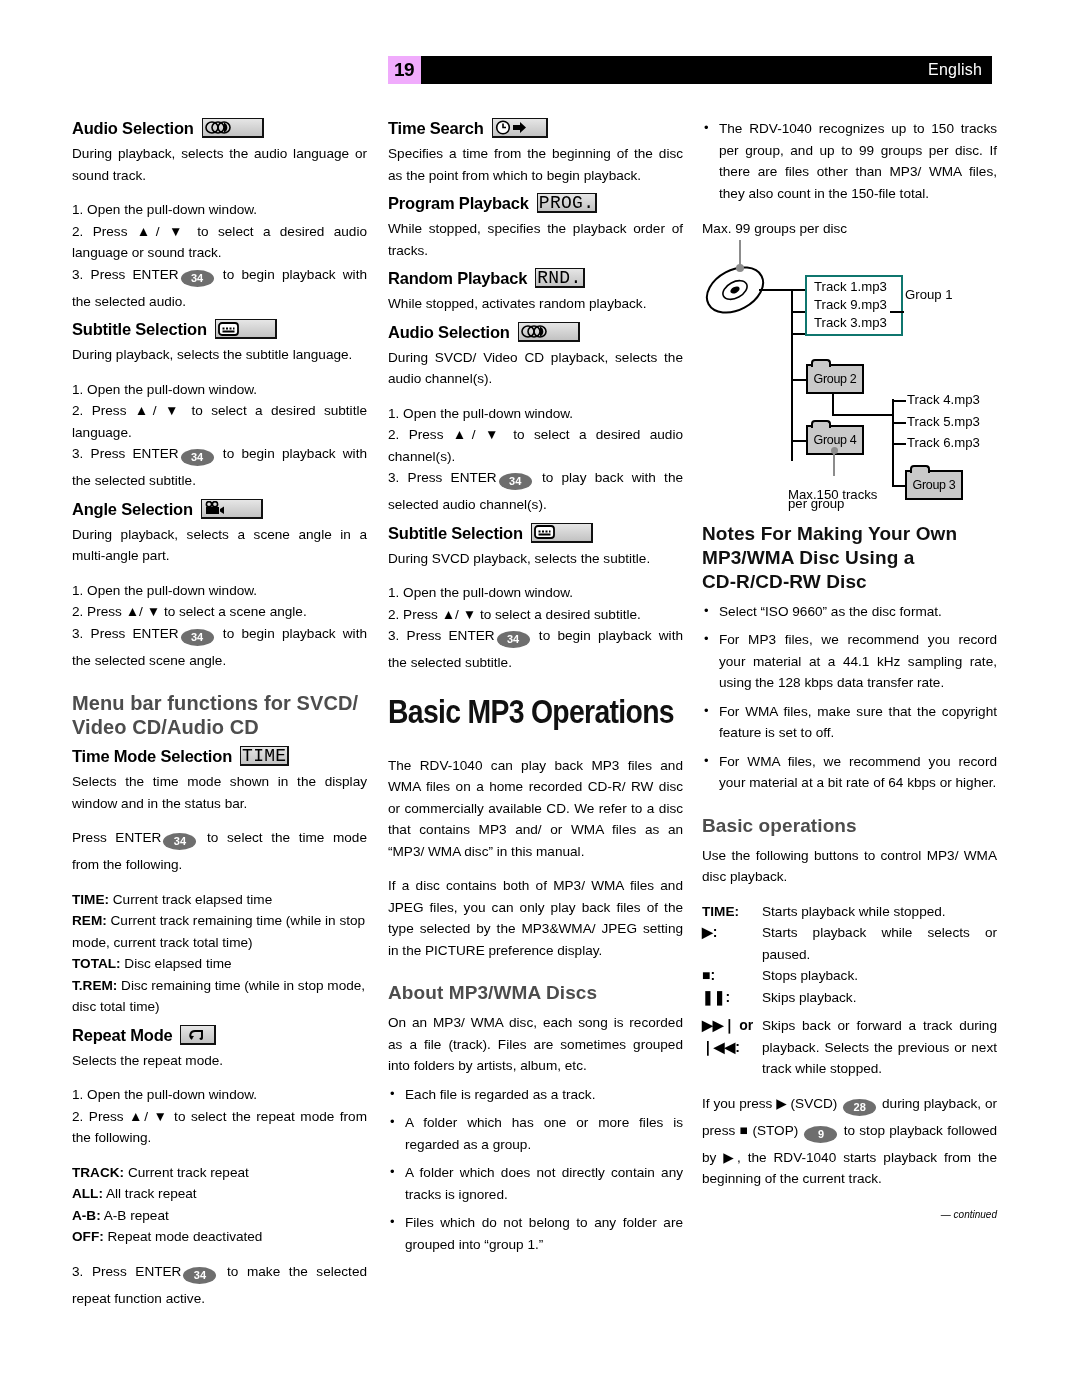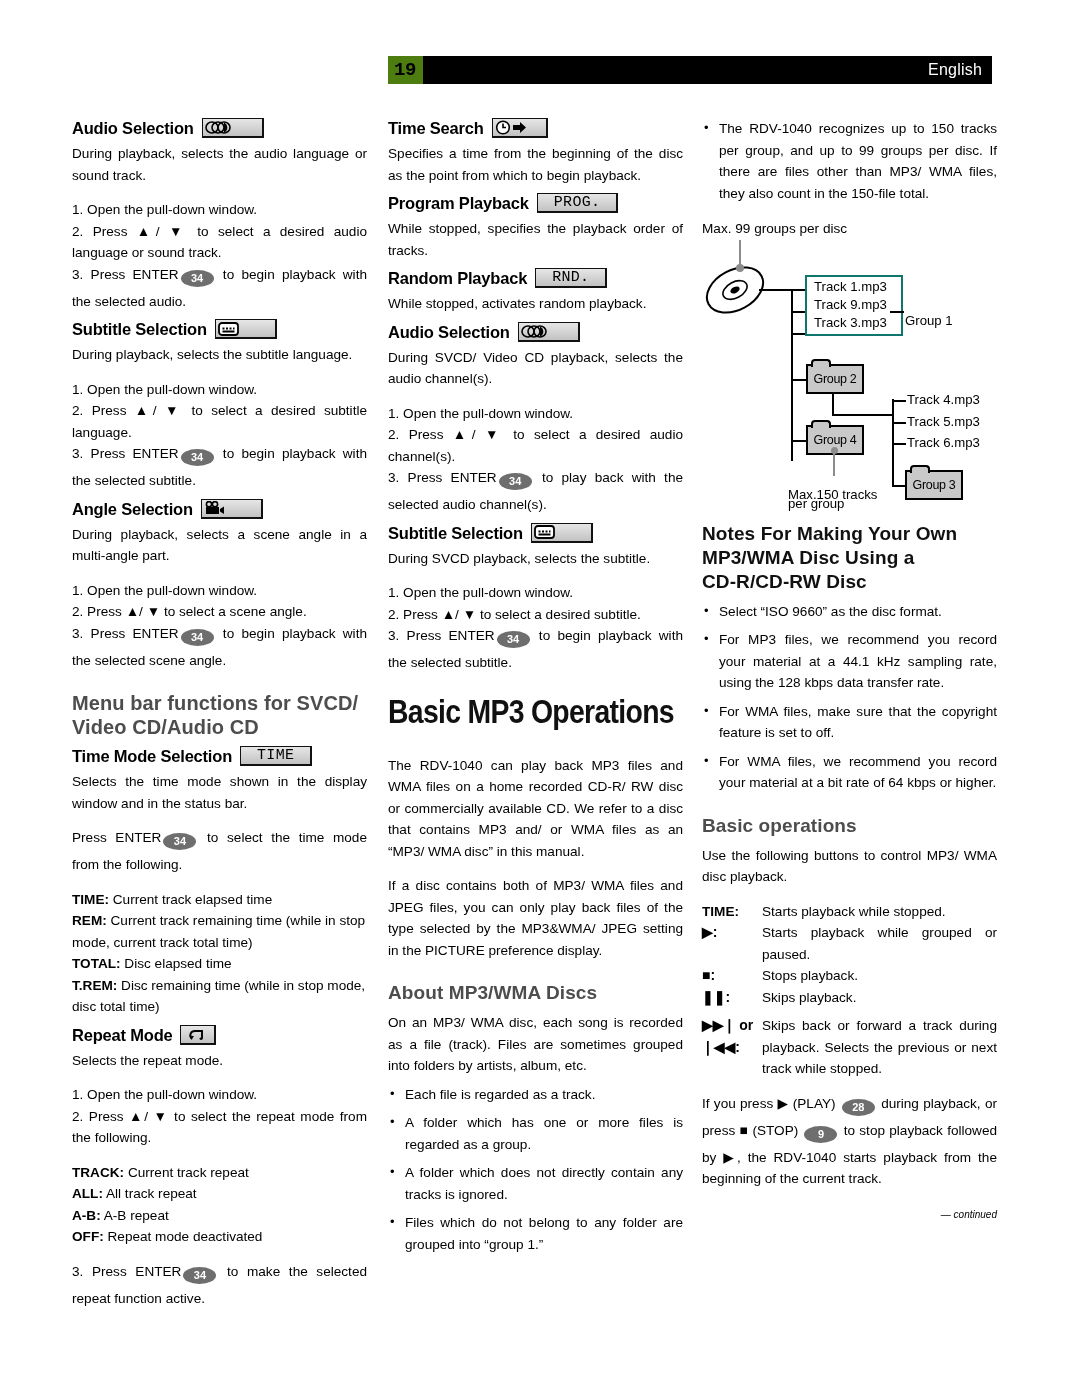--- a/index.html
+++ b/index.html
@@ -26,28 +26,28 @@
   .header {
     position: absolute;
     left: 388px;
     top: 56px;
     width: 604px;
     height: 28px;
     display: flex;
     align-items: stretch;
   }
   .page-num {
-    background: #4d7c0f;
+    background: #f0abfc;
     color: #000;
     font-weight: bold;
     font-size: 19px;
     line-height: 28px;
     padding: 0 7px 0 6px;
     letter-spacing: -0.5px;
-    font-family: Liberation Mono, monospace;
+    font-family: Liberation Sans, sans-serif;
   }
   .header-bar {
     background: #000000;
     flex: 1;
     position: relative;
   }
   .header-lang {
     position: absolute;
     right: 10px;
     top: 0;
@@ -98,23 +98,23 @@
     border-bottom-width: 2px;
     height: 20px;
     box-sizing: border-box;
     padding: 0 2px;
     vertical-align: middle;
   }
   .badge.wide { width: 62px; }
   .badge.mid  { width: 56px; }
   .badge.txt  {
     width: auto;
-    padding: 0 16px;
+    padding: 0 1px;
     font-family: "Liberation Mono", monospace;
-    font-size: 15px;
+    font-size: 18px;
     font-weight: normal;
     letter-spacing: 0.3px;
     justify-content: center;
   }
   .badge.sq { width: 36px; justify-content: center; }
   .badge svg { display: block; }
 
   
   .head-gray {
     font-weight: bold;
@@ -477,21 +477,21 @@
       <div class="ln lnh" style="left:89px; top:135px; width:16px;"></div>
       <div class="ln lnh" style="left:89px; top:196px; width:16px;"></div>
 
       <div class="tracks-box" style="left:103px; top:31px; width:82px;">
         <div>Track 1.mp3</div>
         <div>Track 9.mp3</div>
         <div>Track 3.mp3</div>
       </div>
 
       <div class="ln lnh" style="left:188px; top:67px; width:14px;"></div>
-      <div class="dlabel" style="left:203px; top:68px;">Group 1</div>
+      <div class="dlabel" style="left:203px; top:42px;">Group 1</div>
 
       <div class="folder" style="left:104px; top:120px;"><span>Group 2</span></div>
 
       <div class="ln lnv" style="left:130px; top:150px; height:22px;"></div>
       <div class="ln lnh" style="left:130px; top:170px; width:62px;"></div>
       <div class="ln lnv" style="left:190px; top:155px; height:88px;"></div>
 
       <div class="ln lnh" style="left:190px; top:156px; width:14px;"></div>
       <div class="ln lnh" style="left:190px; top:178px; width:14px;"></div>
       <div class="ln lnh" style="left:190px; top:199px; width:14px;"></div>
@@ -531,21 +531,21 @@
     <p class="just">Use the following buttons to control MP3/ WMA disc playback.</p>
 
     <div class="gap"></div>
 
     <div class="oprow">
       <div class="opkey">TIME:</div>
       <div class="opdesc">Starts playback while stopped.</div>
     </div>
     <div class="oprow">
       <div class="opkey sym">▶:</div>
-      <div class="opdesc j">Starts playback while grouped or paused.</div>
+      <div class="opdesc j">Starts playback while selects or paused.</div>
     </div>
     <div class="oprow">
       <div class="opkey sym">■:</div>
       <div class="opdesc">Stops playback.</div>
     </div>
     <div class="oprow">
       <div class="opkey sym">❚❚:</div>
       <div class="opdesc">Skips playback.</div>
     </div>
 
@@ -554,19 +554,19 @@
     <div class="oprow">
       <div class="opkey sym">
         <div>▶▶❘ or</div>
         <div>❘◀◀:</div>
       </div>
       <div class="opdesc j">Skips back or forward a track during playback. Selects the previous or next track while stopped.</div>
     </div>
 
     <div class="gap"></div>
 
-    <p class="just"><span>If you press ▶ (PLAY)</span> <span class="knum">28</span> <span>during playback, or press ■ (STOP)</span> <span class="knum">9</span> <span>to stop playback followed by ▶, the RDV-1040 starts playback from the beginning of the current track.</span></p>
+    <p class="just"><span>If you press ▶ (SVCD)</span> <span class="knum">28</span> <span>during playback, or press ■ (STOP)</span> <span class="knum">9</span> <span>to stop playback followed by ▶, the RDV-1040 starts playback from the beginning of the current track.</span></p>
 
     <div class="continued">— continued</div>
 
   </div>
 
 </div>
 
 </body></html>

